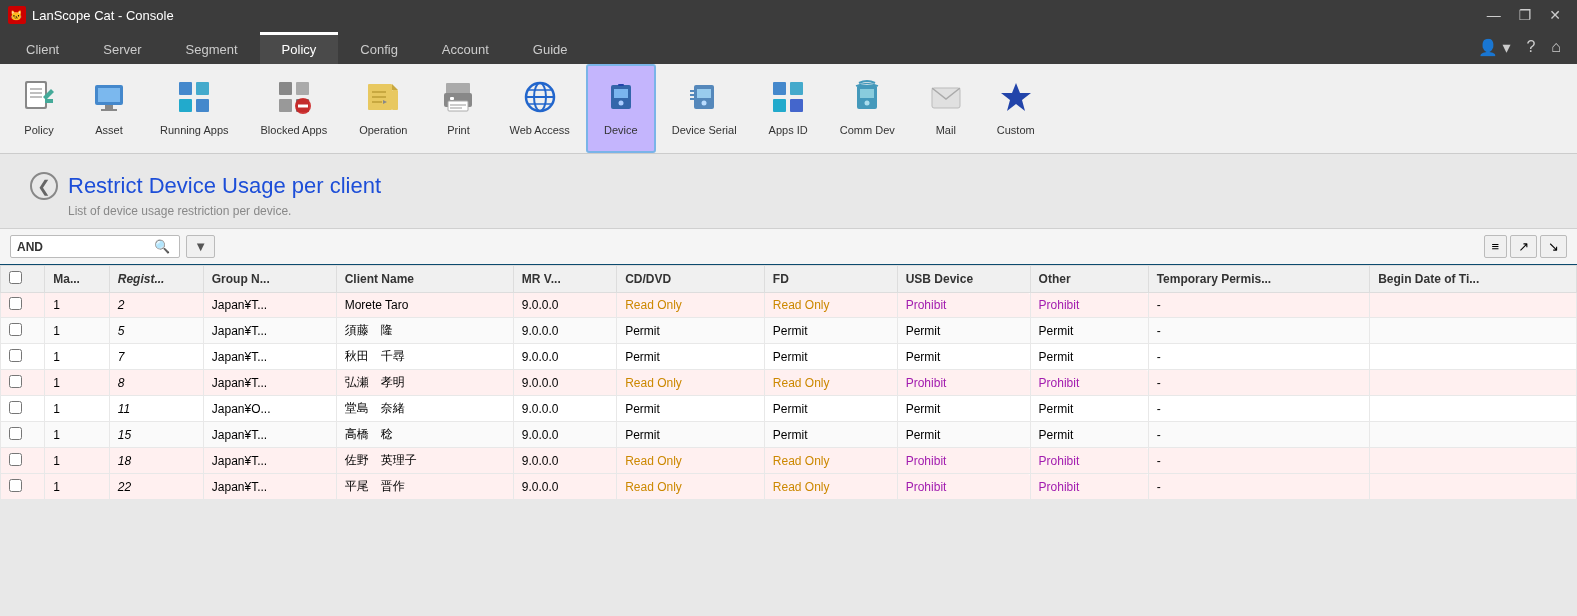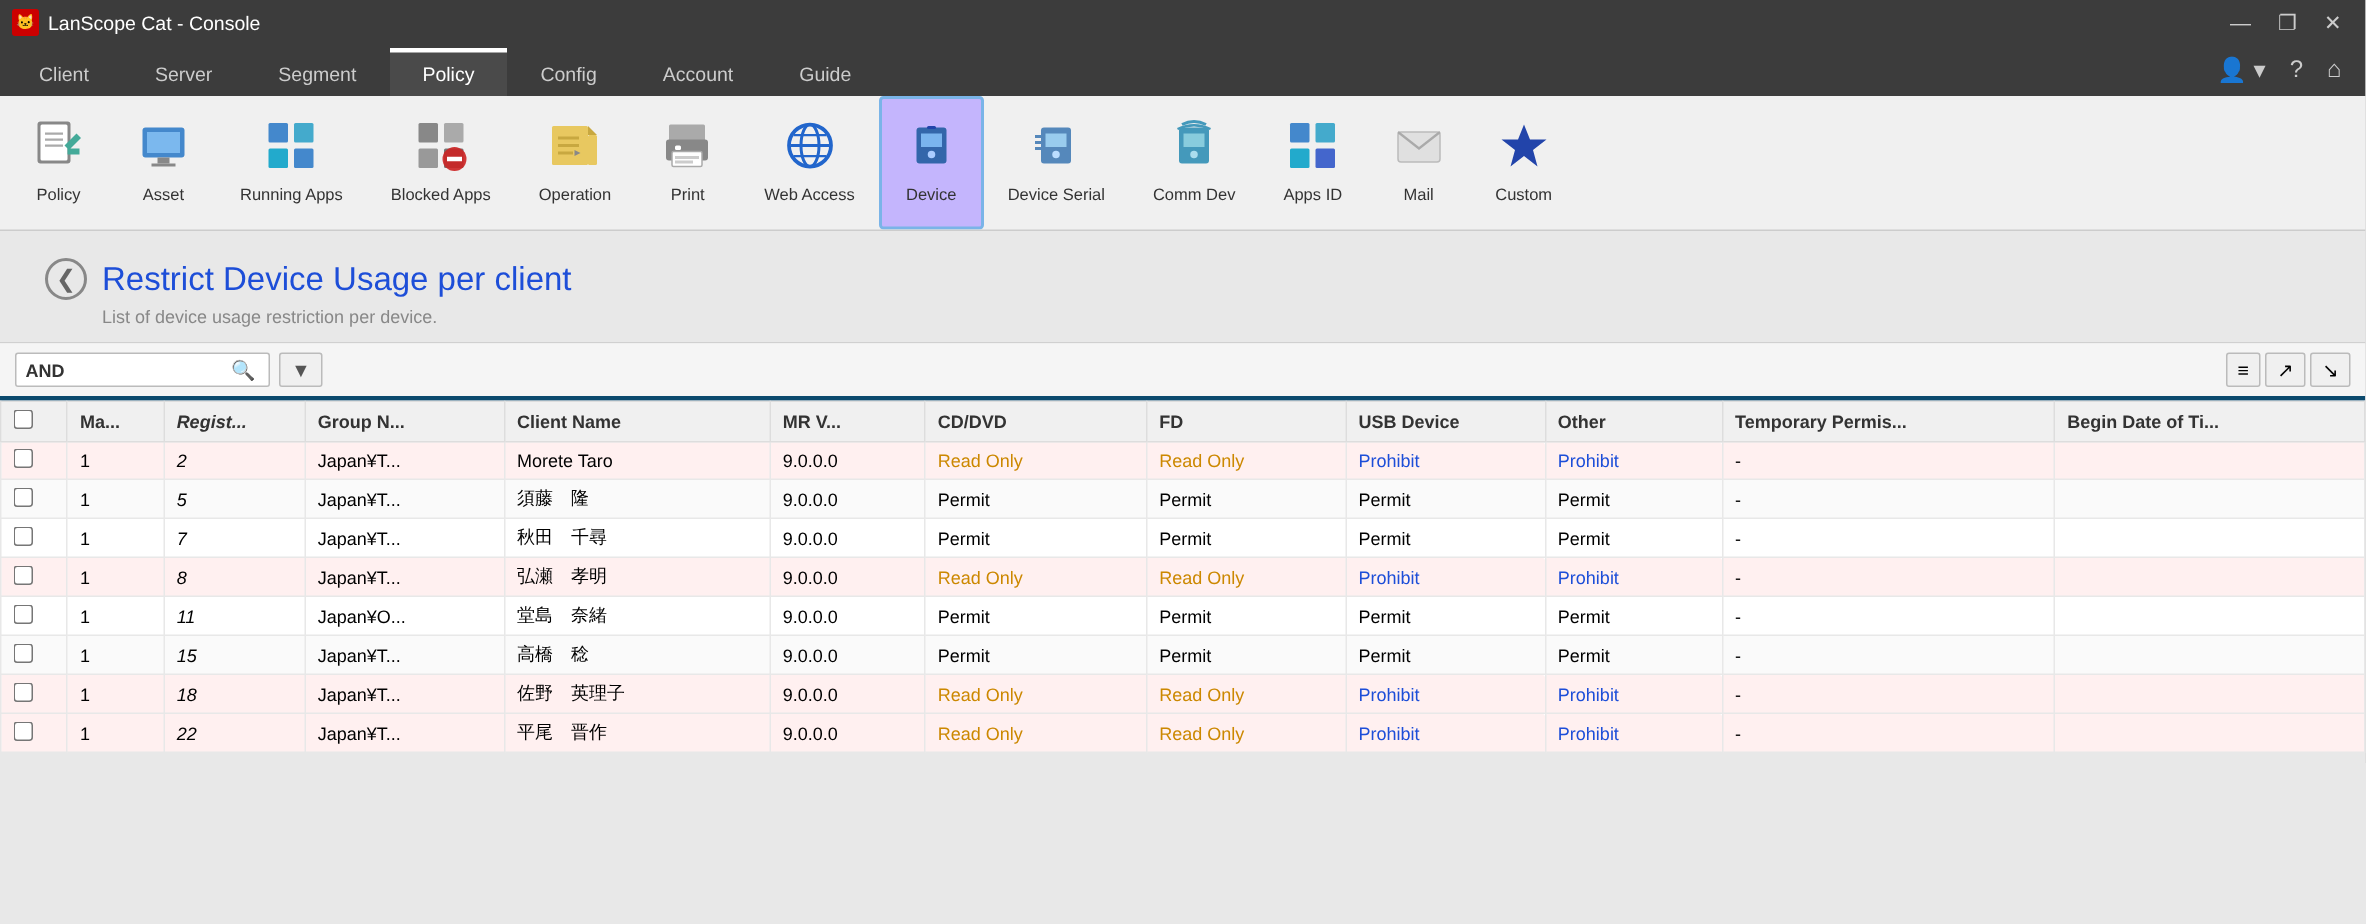--- a/index.html
+++ b/index.html
@@ -80,21 +80,21 @@
     }
     .page-title-row { display: flex; align-items: center; gap: 10px; }
     .back-btn { width: 28px; height: 28px; border-radius: 50%; border: 2px solid #888; background: none; cursor: pointer; display: flex; align-items: center; justify-content: center; color: #666; font-size: 16px; }
     .page-title { font-size: 22px; font-weight: 400; color: #1d4ed8; }
     .page-subtitle { color: #888; font-size: 12px; margin-top: 4px; margin-left: 38px; }
 
     
     .table-area { background: #fff; margin: 0; padding: 0; overflow: hidden; }
     .table-toolbar {
       background: #f5f5f5;
-      border-bottom: 3px solid #0c4a6e;
+      border-bottom: 1px solid #0c4a6e;
       padding: 6px 10px;
       display: flex;
       align-items: center;
       gap: 6px;
     }
     .filter-input-wrap { display: flex; align-items: center; background: #fff; border: 1px solid #bbb; border-radius: 2px; padding: 2px 6px; gap: 4px; }
     .filter-input { border: none; outline: none; font-size: 12px; width: 100px; }
     .filter-icon-btn { background: none; border: none; cursor: pointer; color: #555; font-size: 13px; padding: 1px 3px; }
     .table-right-btns { margin-left: auto; display: flex; gap: 3px; }
     .table-icon-btn { background: #f0f0f0; border: 1px solid #bbb; padding: 3px 7px; cursor: pointer; font-size: 13px; border-radius: 2px; }
@@ -124,21 +124,21 @@
     .col-client { width: 120px; }
     .col-mrv { width: 70px; }
     .col-cddvd { width: 100px; }
     .col-fd { width: 90px; }
     .col-usb { width: 90px; }
     .col-other { width: 80px; }
     .col-temp { width: 150px; }
     .col-begin { width: 140px; }
 
     .status-readOnly { color: #cc8800; }
-    .status-prohibit { color: #1d4ed8; background: #ffe8e8; padding: 1px 4px; border-radius: 2px; }
+    .status-prohibit { color: #a21caf; background: #ffe8e8; padding: 1px 4px; border-radius: 2px; }
     .status-permit { color: #000000; }
 
     .row-highlight td { background: #fff0f0 !important; }
 
     
     .table-scroll { overflow-y: auto; overflow-x: auto; max-height: 280px; }
     .table-scroll::-webkit-scrollbar { width: 14px; }
     .table-scroll::-webkit-scrollbar-track { background: #f0f0f0; }
     .table-scroll::-webkit-scrollbar-thumb { background: #c0c0c0; border: 1px solid #aaa; }
   </style>
@@ -279,39 +279,39 @@
           <line x1="4" y1="12" x2="8" y2="12" stroke="#5588bb" stroke-width="2"></line>
           <line x1="4" y1="16" x2="8" y2="16" stroke="#5588bb" stroke-width="2"></line>
           <line x1="4" y1="20" x2="8" y2="20" stroke="#5588bb" stroke-width="2"></line>
         </svg>
     </span>
     <span class="toolbar-label">Device Serial</span>
   </div>
   <div class="toolbar-item">
     <span class="toolbar-icon">
       <svg width="36" height="36" viewBox="0 0 36 36">
+          <rect x="3" y="3" width="13" height="13" rx="1" fill="#4488cc"></rect>
+          <rect x="20" y="3" width="13" height="13" rx="1" fill="#44aacc"></rect>
+          <rect x="3" y="20" width="13" height="13" rx="1" fill="#22aacc"></rect>
+          <rect x="20" y="20" width="13" height="13" rx="1" fill="#4466cc"></rect>
+        </svg>
+    </span>
+    <span class="toolbar-label">Apps ID</span>
+  </div>
+  <div class="toolbar-item">
+    <span class="toolbar-icon">
+      <svg width="36" height="36" viewBox="0 0 36 36">
           <rect x="8" y="6" width="20" height="24" rx="2" fill="#4499bb"></rect>
           <rect x="11" y="10" width="14" height="9" fill="#88ccdd"></rect>
           <circle cx="18" cy="24" r="2.5" fill="#aaddee"></circle>
           <path d="M10 4 Q18 0 26 4" fill="none" stroke="#4499bb" stroke-width="2"></path>
           <path d="M7 7 Q18 2 29 7" fill="none" stroke="#4499bb" stroke-width="1.5"></path>
         </svg>
     </span>
     <span class="toolbar-label">Comm Dev</span>
-  </div>
-  <div class="toolbar-item">
-    <span class="toolbar-icon">
-      <svg width="36" height="36" viewBox="0 0 36 36">
-          <rect x="3" y="3" width="13" height="13" rx="1" fill="#4488cc"></rect>
-          <rect x="20" y="3" width="13" height="13" rx="1" fill="#44aacc"></rect>
-          <rect x="3" y="20" width="13" height="13" rx="1" fill="#22aacc"></rect>
-          <rect x="20" y="20" width="13" height="13" rx="1" fill="#4466cc"></rect>
-        </svg>
-    </span>
-    <span class="toolbar-label">Apps ID</span>
   </div>
   <div class="toolbar-item">
     <span class="toolbar-icon">
       <svg width="36" height="36" viewBox="0 0 36 36">
           <rect x="4" y="9" width="28" height="20" rx="2" fill="#e0e0e0" stroke="#bbb"></rect>
           <polyline points="4,9 18,20 32,9" fill="none" stroke="#aaa" stroke-width="1.5"></polyline>
         </svg>
     </span>
     <span class="toolbar-label">Mail</span>
   </div>

